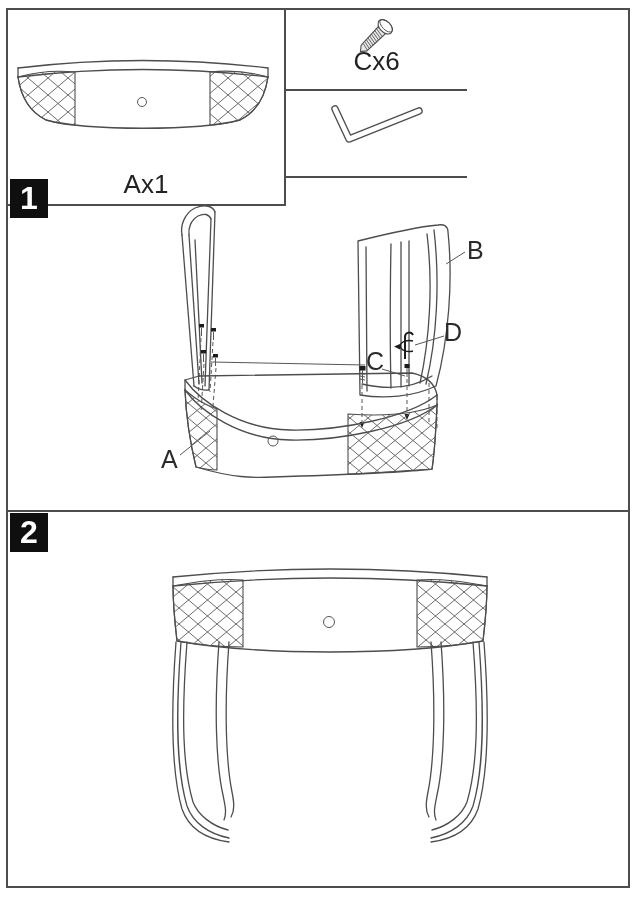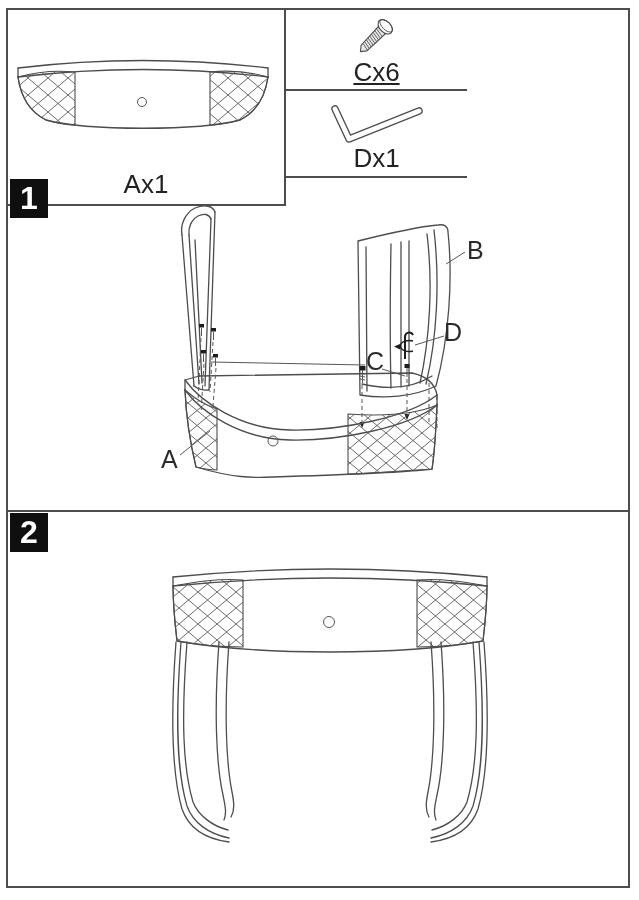--- a/index.html
+++ b/index.html
@@ -10,21 +10,21 @@
   .parts-row{position:absolute;left:0;top:0;width:620px;height:168px;display:flex;}
   .cell{position:relative;box-sizing:border-box;height:196px;border-bottom:2px solid #4d4d4d;}
   .cell-a{width:278px;border-right:2px solid #4d4d4d;}
   .cell-b{width:161px;border-right:2px solid #4d4d4d;}
   .cell-cd{width:181px;display:flex;flex-direction:column;border-bottom:2px solid #4d4d4d;box-sizing:border-box;}
   .cell-c{position:relative;height:81px;border-bottom:2px solid #4d4d4d;box-sizing:border-box;}
   .cell-d{position:relative;flex:1;}
   .part-label{position:absolute;left:0;right:0;text-align:center;
               font-size:26px;color:#222;letter-spacing:0px;}
   .label-a,.label-b{bottom:4px;}
-  .label-c{bottom:1px;text-decoration:underline;}
+  .label-c{bottom:12px;}
   .label-d{bottom:2px;}
   .step{position:absolute;left:0;width:620px;}
   .step-1{top:168px;height:334px;border-bottom:2px solid #4d4d4d;box-sizing:border-box;}
   .step-2{top:502px;height:374px;}
   .step-badge{position:absolute;left:2px;top:1px;width:38px;height:39px;background:#0f0f0f;
               color:#fff;font-size:32px;font-weight:600;text-align:center;line-height:39px;z-index:3;}
   .diagram{position:absolute;left:0;top:0;}
   svg{display:block;}
   .ln{fill:none;stroke:#4d4d4d;stroke-width:1.3;stroke-linecap:round;stroke-linejoin:round;}
   .thin{fill:none;stroke:#575757;stroke-width:1;}
@@ -80,21 +80,20 @@
               <ellipse cx="0" cy="-14.5" rx="8" ry="4" fill="none" stroke="#4d4d4d" stroke-width="0.9"></ellipse>
             </g>
           </svg>
           <div class="part-label label-c">Cx6</div>
         </div>
         <div class="cell-d">
           <svg class="diagram" style="left:35px;top:6px;" width="110" height="50" viewBox="0 0 110 50">
             <polyline points="14,12 28,42 98,14" fill="none" stroke="#4d4d4d" stroke-width="7.5" stroke-linecap="round" stroke-linejoin="round"></polyline>
             <polyline points="14,12 28,42 98,14" fill="none" stroke="#ffffff" stroke-width="4.8" stroke-linecap="round" stroke-linejoin="round"></polyline>
           </svg>
-          <div class="part-label label-d">Dx1</div>
         </div>
       </div>
     </div>
 
     <div class="step step-1">
       <div class="step-badge">1</div>
       <svg class="diagram" width="620" height="332" viewBox="0 0 620 332">
         <defs>
           <pattern id="xh1" width="18" height="15" patternUnits="userSpaceOnUse">
             <path d="M0,0 L18,15 M18,0 L0,15" stroke="#5a5a5a" stroke-width="0.9" fill="none"></path>

